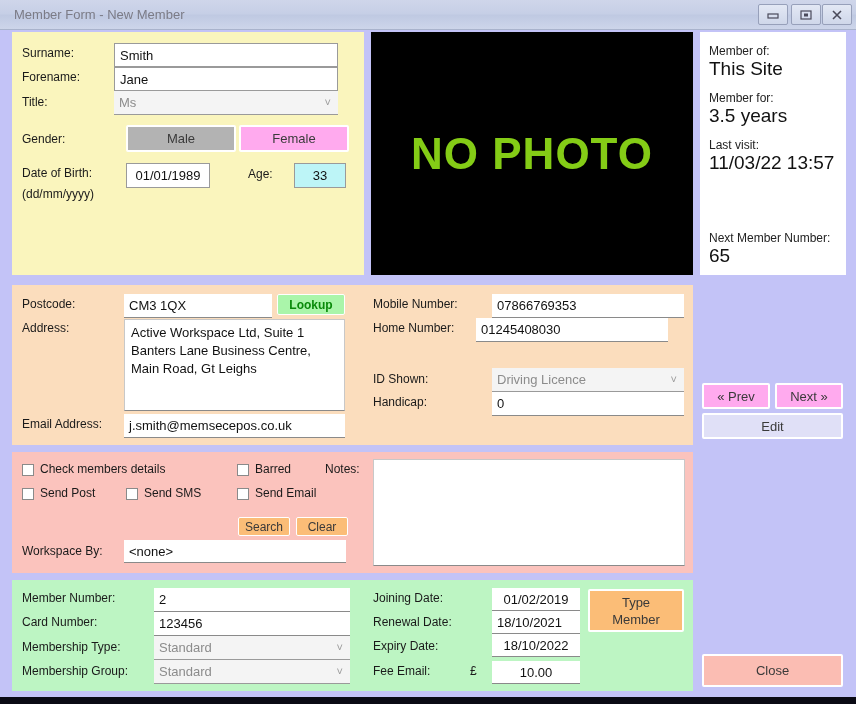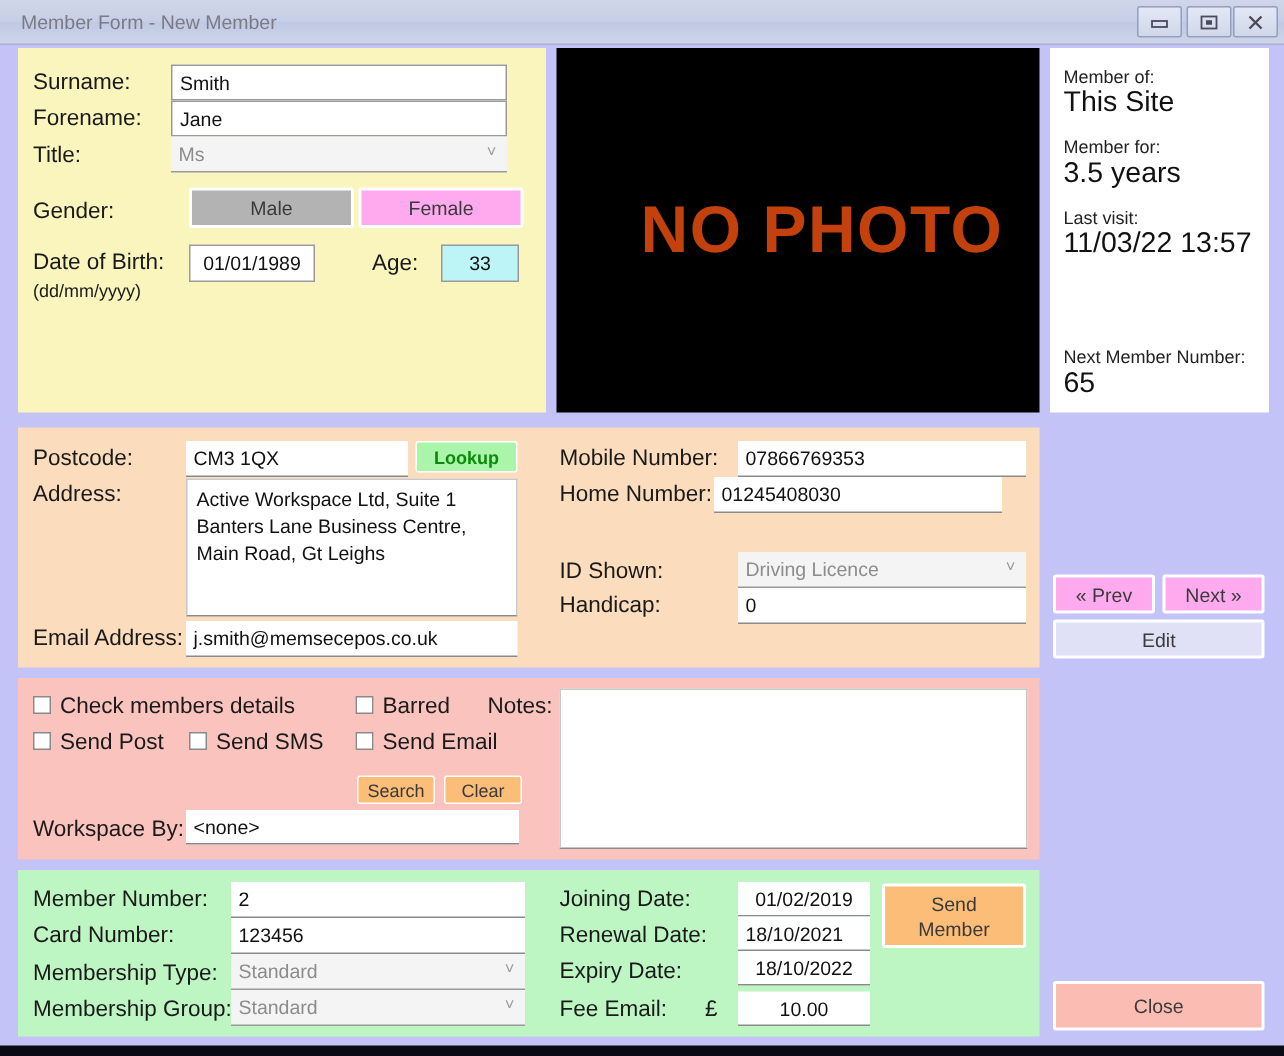--- a/index.html
+++ b/index.html
@@ -45,21 +45,21 @@
   
   .panel { position: absolute; box-sizing: border-box; }
   #panel-personal { left: 12px; top: 32px; width: 352px; height: 243px; background: #faf5bd; }
   #panel-photo    { left: 371px; top: 32px; width: 322px; height: 243px; background: #000; }
   #panel-info     { left: 700px; top: 32px; width: 146px; height: 243px; background: #fff; }
   #panel-address  { left: 12px; top: 285px; width: 681px; height: 160px; background: #fbddbd; }
   #panel-flags    { left: 12px; top: 452px; width: 681px; height: 121px; background: #fbc3bd; }
   #panel-member   { left: 12px; top: 580px; width: 681px; height: 111px; background: #bdf5c3; }
 
   .lbl {
-    position: absolute; font-size: 15px; color: #1a1a1a;
+    position: absolute; font-size: 12px; color: #1a1a1a;
     white-space: nowrap;
   }
   .fld {
     position: absolute; box-sizing: border-box;
     background: #fff; border: none;
     border-bottom: 1px solid #8a8a8a;
     font-size: 13px; color: #111;
     padding: 2px 5px; line-height: 19px;
     white-space: nowrap; overflow: hidden;
   }
@@ -89,21 +89,21 @@
   #c-title    { left: 114px; top: 91px; width: 224px; height: 24px; }
   #b-male     { left: 126px; top: 125px; width: 110px; height: 27px; background: #b3b3b3; }
   #b-female   { left: 239px; top: 125px; width: 110px; height: 27px; background: #ffaaee; }
   #f-dob      { left: 126px; top: 163px; width: 84px; height: 25px; text-align: center; }
   #f-age      { left: 294px; top: 163px; width: 52px; height: 25px; background: #bdf5f7; text-align: center; }
 
   
   #photo-text {
     position: absolute; left: 0; top: 0; width: 100%; height: 100%;
     display: flex; align-items: center; justify-content: center;
-    color: #c2410c; font-size: 44px; font-weight: bold; letter-spacing: 1px; padding-left: 16px;
+    color: #84cc16; font-size: 44px; font-weight: bold; letter-spacing: 1px;
   }
 
   
   .info-sm { font-size: 12px; color: #222; }
   .info-lg { font-size: 19px; color: #111; }
 
   
   #f-postcode { left: 124px; top: 294px; width: 148px; height: 24px; }
   #b-lookup   { left: 277px; top: 294px; width: 68px; height: 21px;
                 background: #aaf5aa; border: 1px solid #fff; color: #0a8a0a;
@@ -268,21 +268,21 @@
   <div class="lbl" style="left:373px;top:591px">Joining Date:</div>
   <div class="fld" id="f-joining">01/02/2019</div>
   <div class="lbl" style="left:373px;top:615px">Renewal Date:</div>
   <div class="fld" id="f-renewal">18/10/2021</div>
   <div class="lbl" style="left:373px;top:639px">Expiry Date:</div>
   <div class="fld" id="f-expiry">18/10/2022</div>
   <div class="lbl" style="left:373px;top:664px">Fee Email:</div>
   <div class="lbl" style="left:470px;top:664px">£</div>
   <div class="fld" id="f-fee">10.00</div>
   <div class="btn" id="b-renew">
-    <span>Send</span>
+    <span>Type</span>
     <span>Member</span>
   </div>
 
   <div class="btn" id="b-prev">« Prev</div>
   <div class="btn" id="b-next">Next »</div>
   <div class="btn" id="b-edit">Edit</div>
   <div class="btn" id="b-close">Close</div>
 
   <div id="bottom-strip"></div>
 </div>

